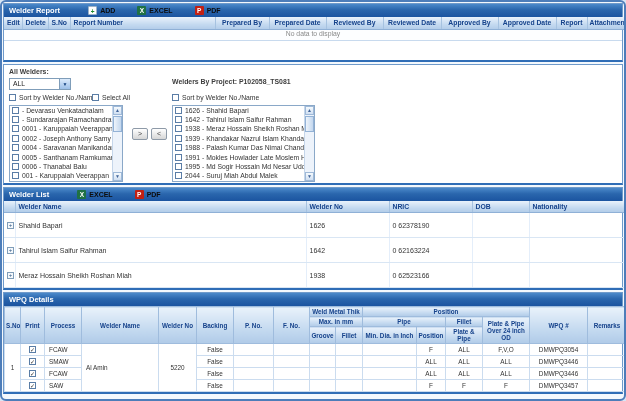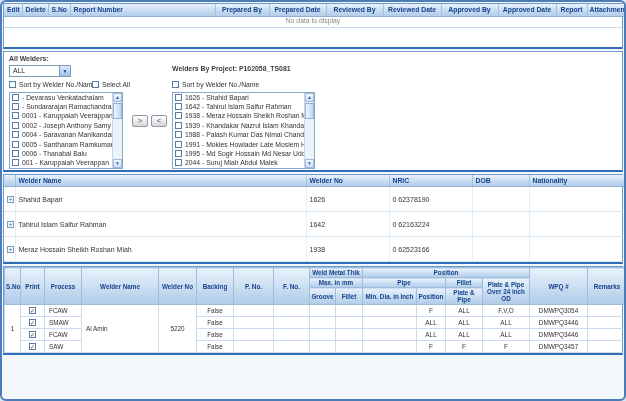--- a/index.html
+++ b/index.html
@@ -62,20 +62,35 @@
   td.wq { border:1px solid #cbdcef; font-size:6.4px; color:#333; height:12px; text-align:center;
           padding:0 2px; overflow:hidden; white-space:nowrap; }
   td.wq.left { text-align:left; padding-left:4px; }
 </style>
 </head>
 <body>
 
 <div id="frame">
 
   <div class="panel">
+    <div class="ptitle">
+      <span class="title">Welder Report</span>
+      <span class="tbtn">
+        <span class="ic ic-add">+</span>
+        <span>ADD</span>
+      </span>
+      <span class="tbtn">
+        <span class="ic ic-excel">X</span>
+        <span>EXCEL</span>
+      </span>
+      <span class="tbtn">
+        <span class="ic ic-pdf">P</span>
+        <span>PDF</span>
+      </span>
+    </div>
     <table>
       <colgroup>
         <col style="width:18px">
           <col style="width:26px">
           <col style="width:22px">
           <col style="width:145px">
         <col style="width:54px">
           <col style="width:57px">
           <col style="width:57px">
           <col style="width:58px">
@@ -212,20 +227,31 @@
         <div class="vscroll">
           <div class="sbtn">▲</div>
           <div class="sthumb"></div>
           <div class="sbtn bottom">▼</div>
         </div>
       </div>
     </div>
   </div>
 
   <div class="panel">
+    <div class="ptitle">
+      <span class="title">Welder List</span>
+      <span class="tbtn">
+        <span class="ic ic-excel">X</span>
+        <span>EXCEL</span>
+      </span>
+      <span class="tbtn">
+        <span class="ic ic-pdf">P</span>
+        <span>PDF</span>
+      </span>
+    </div>
     <table>
       <colgroup>
         <col style="width:11px">
           <col style="width:291px">
           <col style="width:83px">
         <col style="width:83px">
           <col style="width:57px">
           <col style="width:97px">
       </colgroup>
       <tbody>
@@ -259,20 +285,23 @@
         <td class="wl">1938</td>
         <td class="wl">0 62523166</td>
         <td class="wl"></td>
         <td class="wl"></td>
       </tr>
     </tbody>
       </table>
   </div>
 
   <div class="panel" style="margin-bottom:0;">
+    <div class="ptitle">
+      <span class="title">WPQ Details</span>
+    </div>
     <table>
       <colgroup>
         <col style="width:16px">
           <col style="width:24px">
           <col style="width:37px">
           <col style="width:77px">
         <col style="width:38px">
           <col style="width:37px">
           <col style="width:40px">
           <col style="width:36px">

